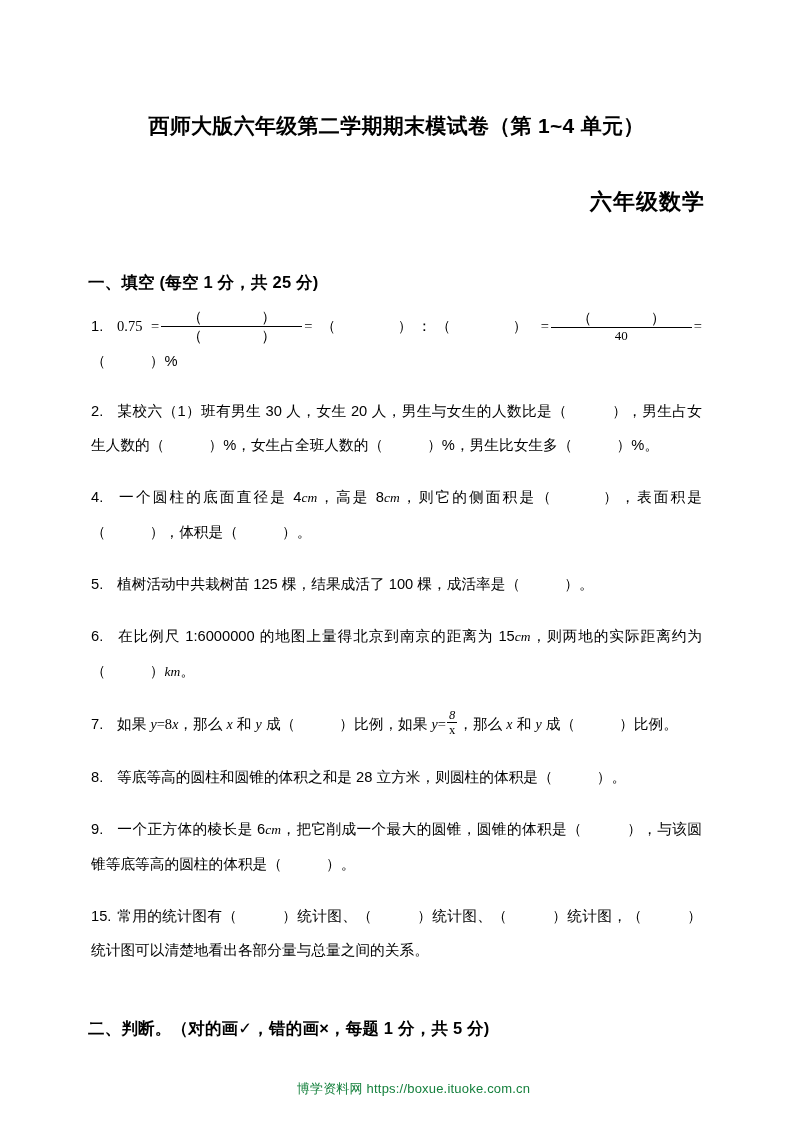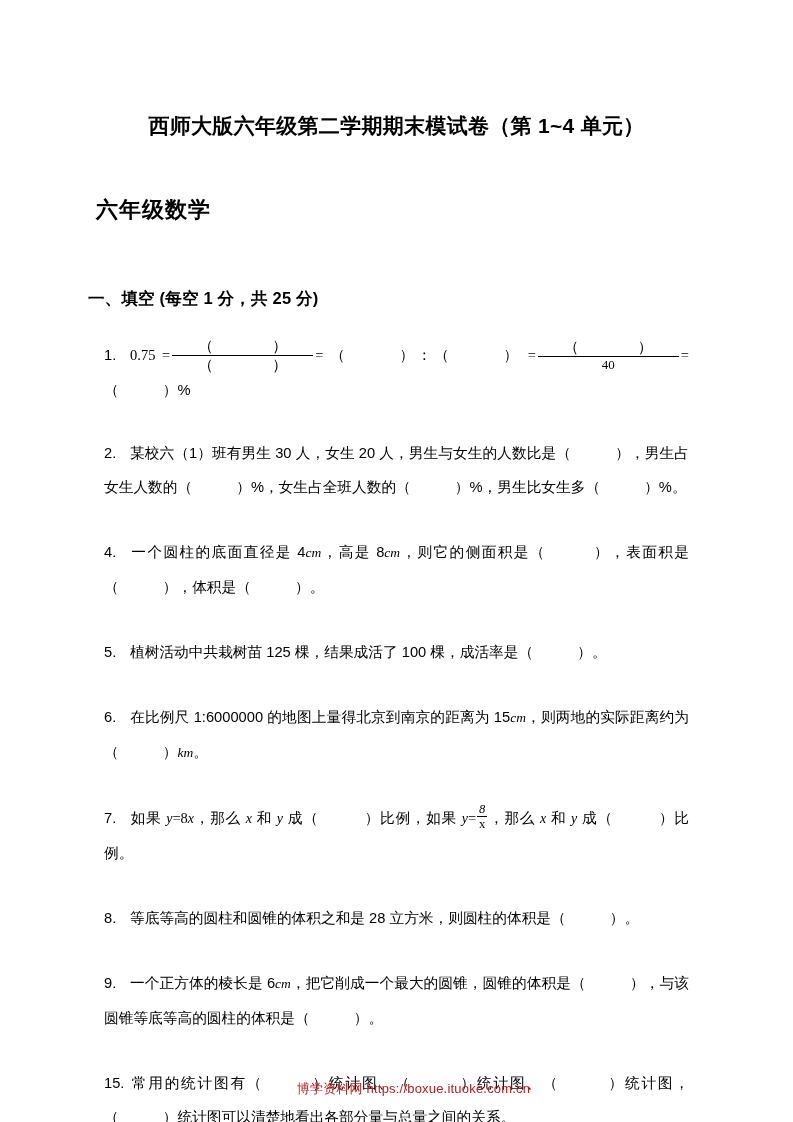--- a/index.html
+++ b/index.html
@@ -29,24 +29,24 @@
     text-align: center;
     font-size: 21px;
     font-weight: bold;
     letter-spacing: 0.3px;
     margin: 0;
     padding-top: 112px;
     line-height: 1.3;
     white-space: nowrap;
   }
   .doc-subtitle {
-    text-align: left;
+    text-align: right;
     font-size: 22px;
     font-weight: bold;
-    margin: 8px;
+    margin: 0;
     padding-top: 48px;
     letter-spacing: 1px;
   }
 
   .section-head {
     font-size: 16.5px;
     font-weight: bold;
     letter-spacing: 0.2px;
     margin: 0;
   }
@@ -55,21 +55,21 @@
 
   
   .qlist {
     margin: 0;
     padding: 0;
     list-style: none;
   }
   .q {
     font-size: 14.7px;
     line-height: 34px;
-    margin: 16px;
+    margin: 3px;
     padding-top: 15px;
     text-align: justify;
     text-justify: inter-ideograph;
   }
   .q .num {
     display: inline-block;
     min-width: 26px;
   }
   .q-fraction-row {
     padding-top: 12px;
@@ -169,21 +169,21 @@
   }
 
   
   .footer {
     position: absolute;
     left: 0;
     right: 0;
     bottom: 24px;
     text-align: center;
     font-size: 13px;
-    color: #b91c1c;
+    color: #15803d;
     letter-spacing: 0.2px;
     padding-left: 34px;
   }
 </style>
 </head>
 <body>
 
 <div class="page">
 
   <h1 class="doc-title">西师大版六年级第二学期期末模试卷（第 1~4 单元）</h1>

